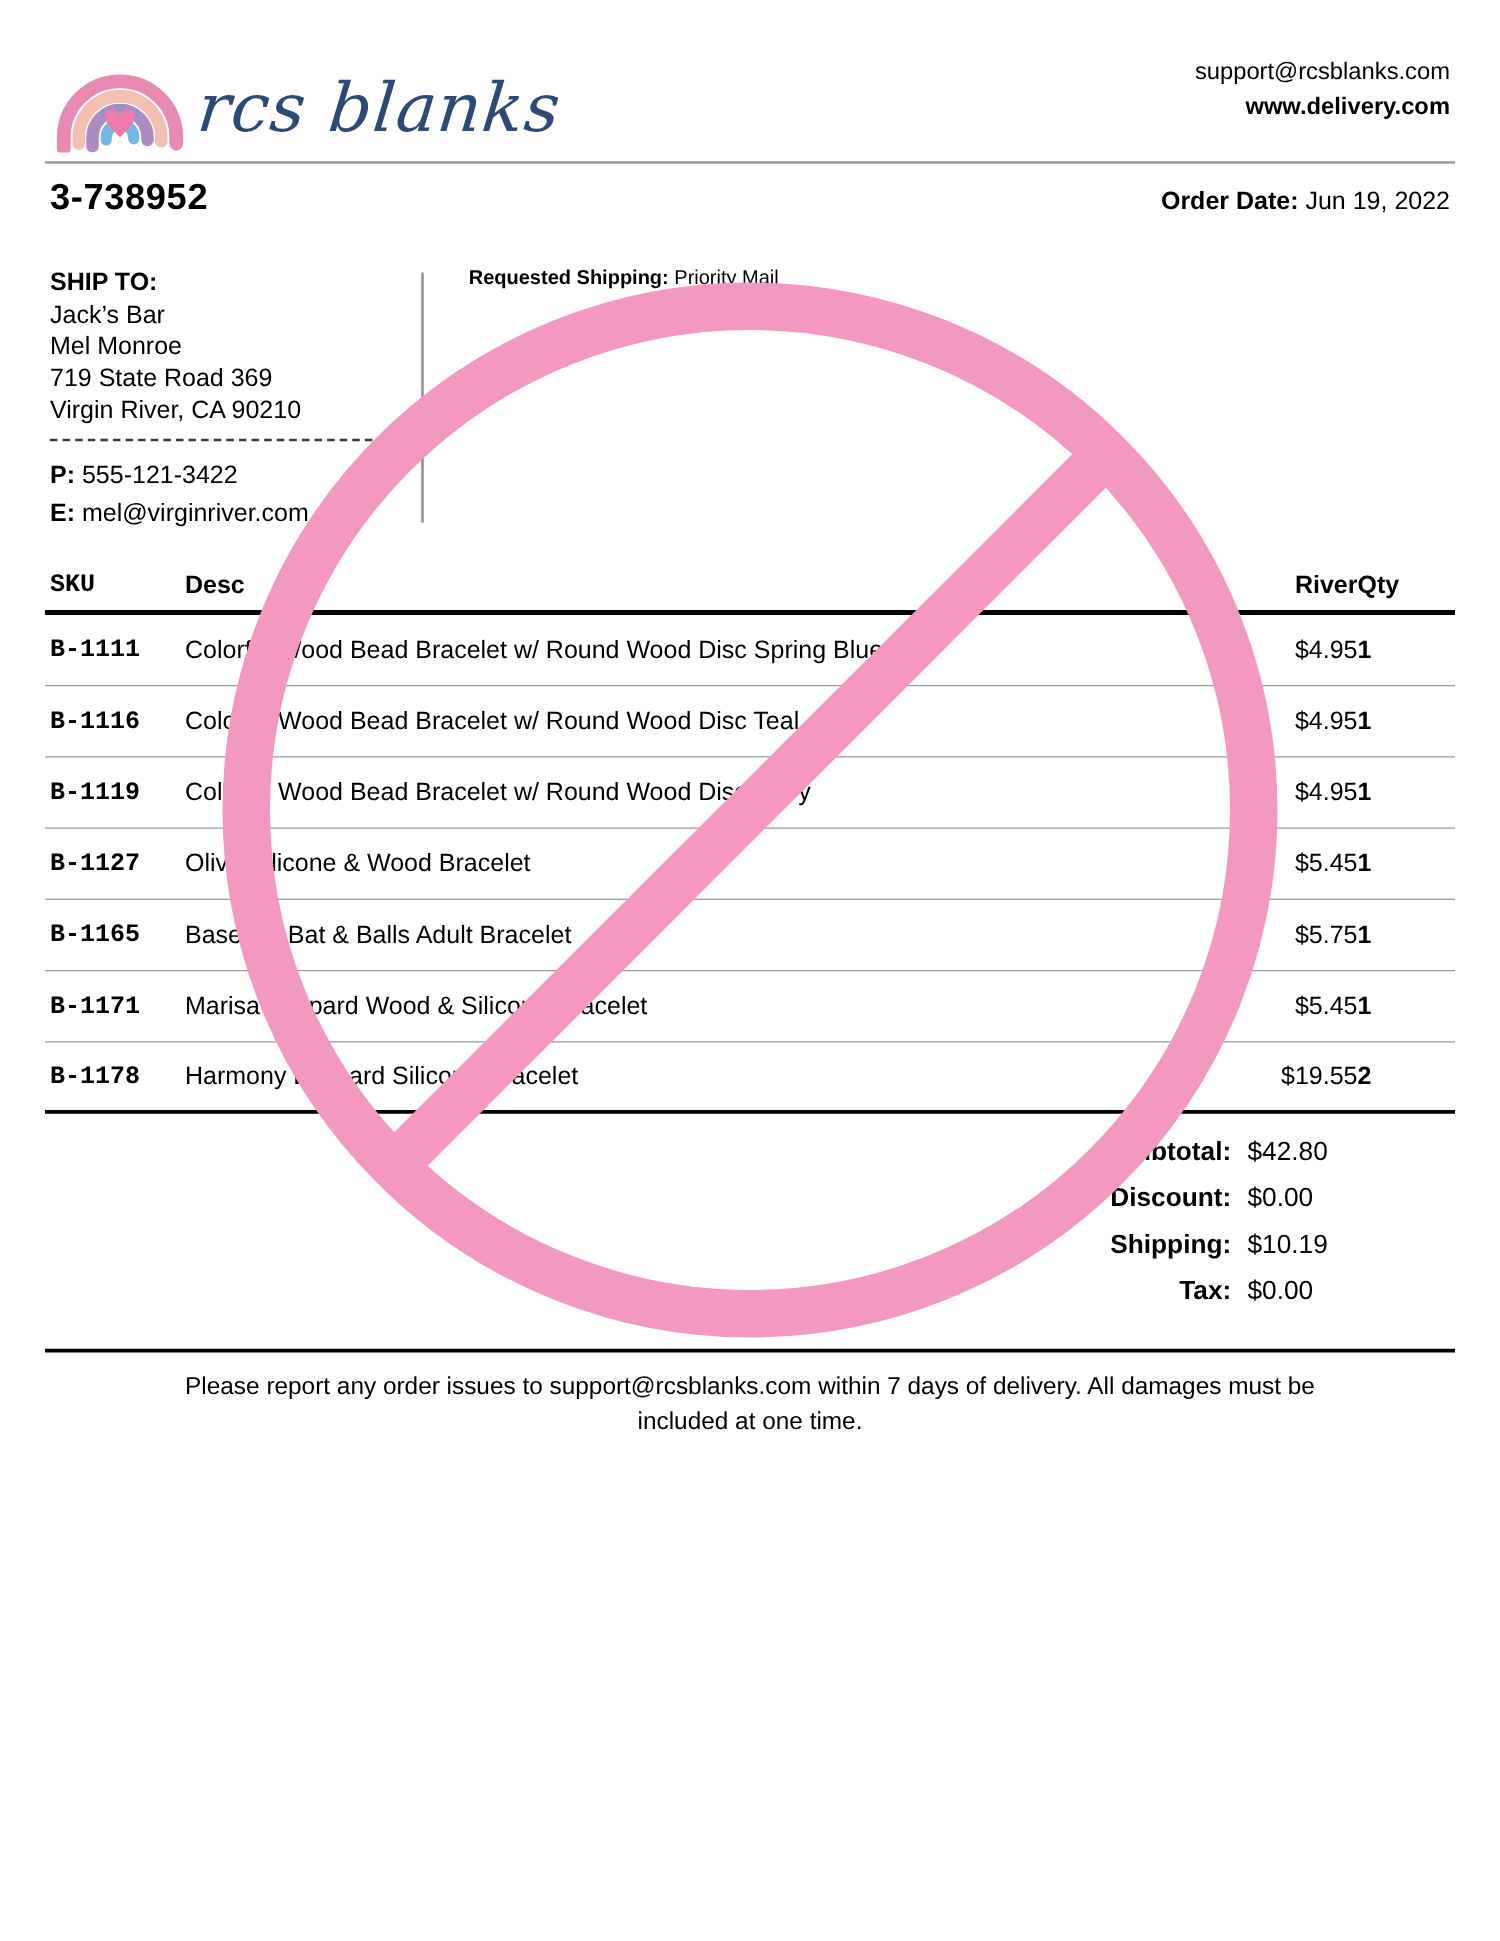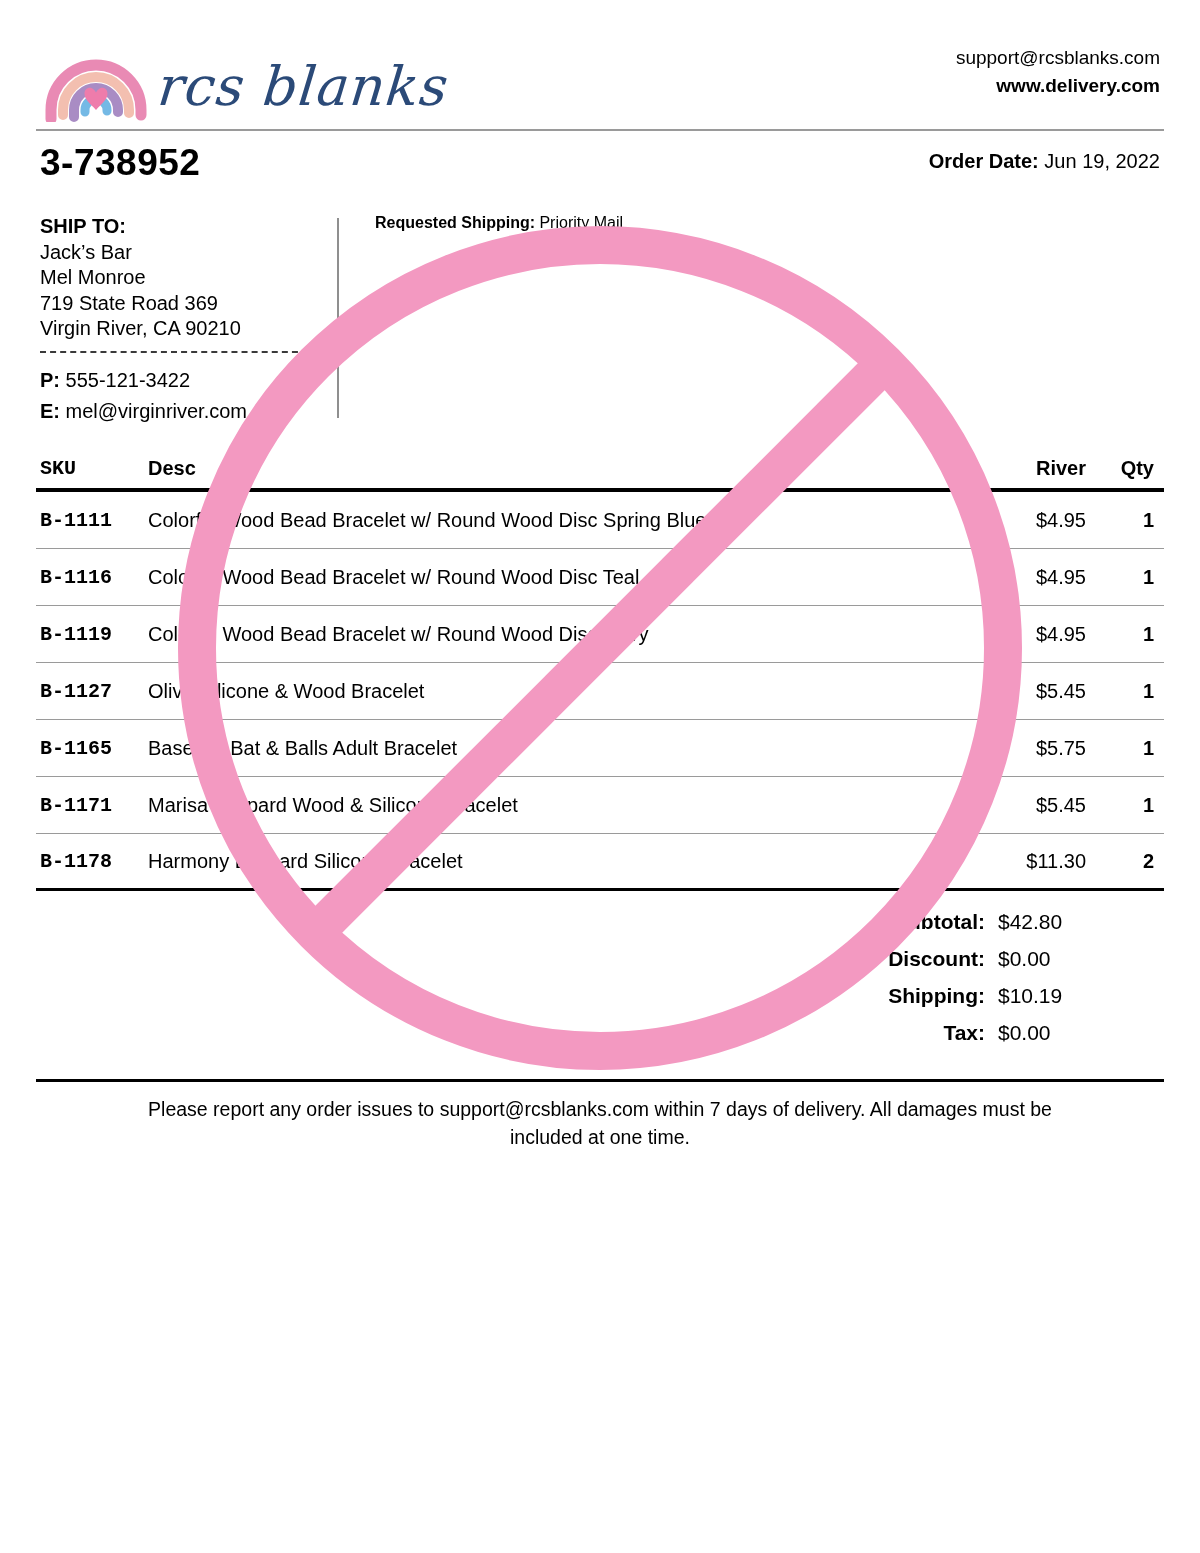--- a/index.html
+++ b/index.html
@@ -14,21 +14,21 @@
     font-family:"DejaVu Serif", serif; font-style:italic;
     font-size:54px; color:#2b4a78; line-height:1;
     margin-left:6px; padding-bottom:8px; letter-spacing:1px;
     transform:skewX(-6deg);
   }
   .contacts { position:absolute; top:44px; right:40px; text-align:right; font-size:19px; line-height:28px; }
   .contacts .site { font-weight:bold; }
   .header-rule { position:absolute; top:129px; left:36px; right:36px; border-top:2px solid #9a9a9a; }
 
   
-  .order-number { position:absolute; top:142px; left:40px; font-size:37px; font-weight:bold; letter-spacing:.5px; }
+  .order-number { position:absolute; top:142px; left:40px; font-size:29px; font-weight:bold; letter-spacing:.5px; }
   .order-date { position:absolute; top:150px; right:40px; font-size:20px;text-align:right; }
   .order-date b { font-weight:bold; }
 
   
   .ship-block { position:absolute; top:214px; left:40px; font-size:20px; line-height:25.5px; }
   .ship-block .ship-label { font-weight:bold; }
   .dashed-divider { border-top:2px dashed #3a3a3a; width:268px; margin:9px 0 12px; }
   .contact-line { line-height:31px; }
   .contact-line b { font-weight:bold; }
   .v-divider { position:absolute; left:337px; top:218px; height:200px; border-left:2px solid #8f8f8f; }
@@ -36,21 +36,21 @@
   .req-shipping b { font-weight:bold; }
 
   
   .items { position:absolute; top:450px; left:36px; right:36px; }
   .thead { display:flex; align-items:flex-end; height:42px; font-weight:bold; font-size:20px; border-bottom:4px solid #000; padding-bottom:8px; }
   .trow  { display:flex; align-items:center; height:57px; font-size:20px; border-bottom:1px solid #9a9a9a; }
   .trow:last-child { border-bottom:3px solid #000; }
   .c-sku { width:112px; padding-left:4px; font-weight:bold;font-family:Liberation Mono, monospace; }
   .c-desc { flex:1; }
   .c-price { width:104px; text-align:right; }
-  .c-qty { width:78px; text-align:right; padding-right:10px; font-weight:bold; }
+  .c-qty { width:78px; text-align:left; padding-right:10px; font-weight:bold; }
   .thead .c-sku, .thead .c-desc, .thead .c-price, .thead .c-qty { font-weight:bold; }
   .trow .c-price { font-weight:normal; }
 
   
   .totals { position:absolute; top:903px; right:36px; width:420px; font-size:21px; }
   .totrow { display:flex; justify-content:flex-end; align-items:center; height:37px; padding-right:80px; }
   .totrow .tlabel { font-weight:bold; text-align:right; }
   .totrow .tvalue { width:86px; text-align:left; margin-left:13px; }
 
   .bottom-rule { position:absolute; top:1079px; left:36px; right:36px; border-top:3px solid #000; }
@@ -142,21 +142,21 @@
     </div>
     <div class="trow">
       <div class="c-sku">B-1171</div>
       <div class="c-desc">Marisa Leopard Wood &amp; Silicone Bracelet</div>
       <div class="c-price">$5.45</div>
       <div class="c-qty">1</div>
     </div>
     <div class="trow">
       <div class="c-sku">B-1178</div>
       <div class="c-desc">Harmony Leopard Silicone Bracelet</div>
-      <div class="c-price">$11.30</div>
+      <div class="c-price">$19.55</div>
       <div class="c-qty">2</div>
     </div>
   </div>
 
   <div class="totals">
     <div class="totrow">
       <div class="tlabel">Subtotal:</div>
       <div class="tvalue">$42.80</div>
     </div>
     <div class="totrow">

